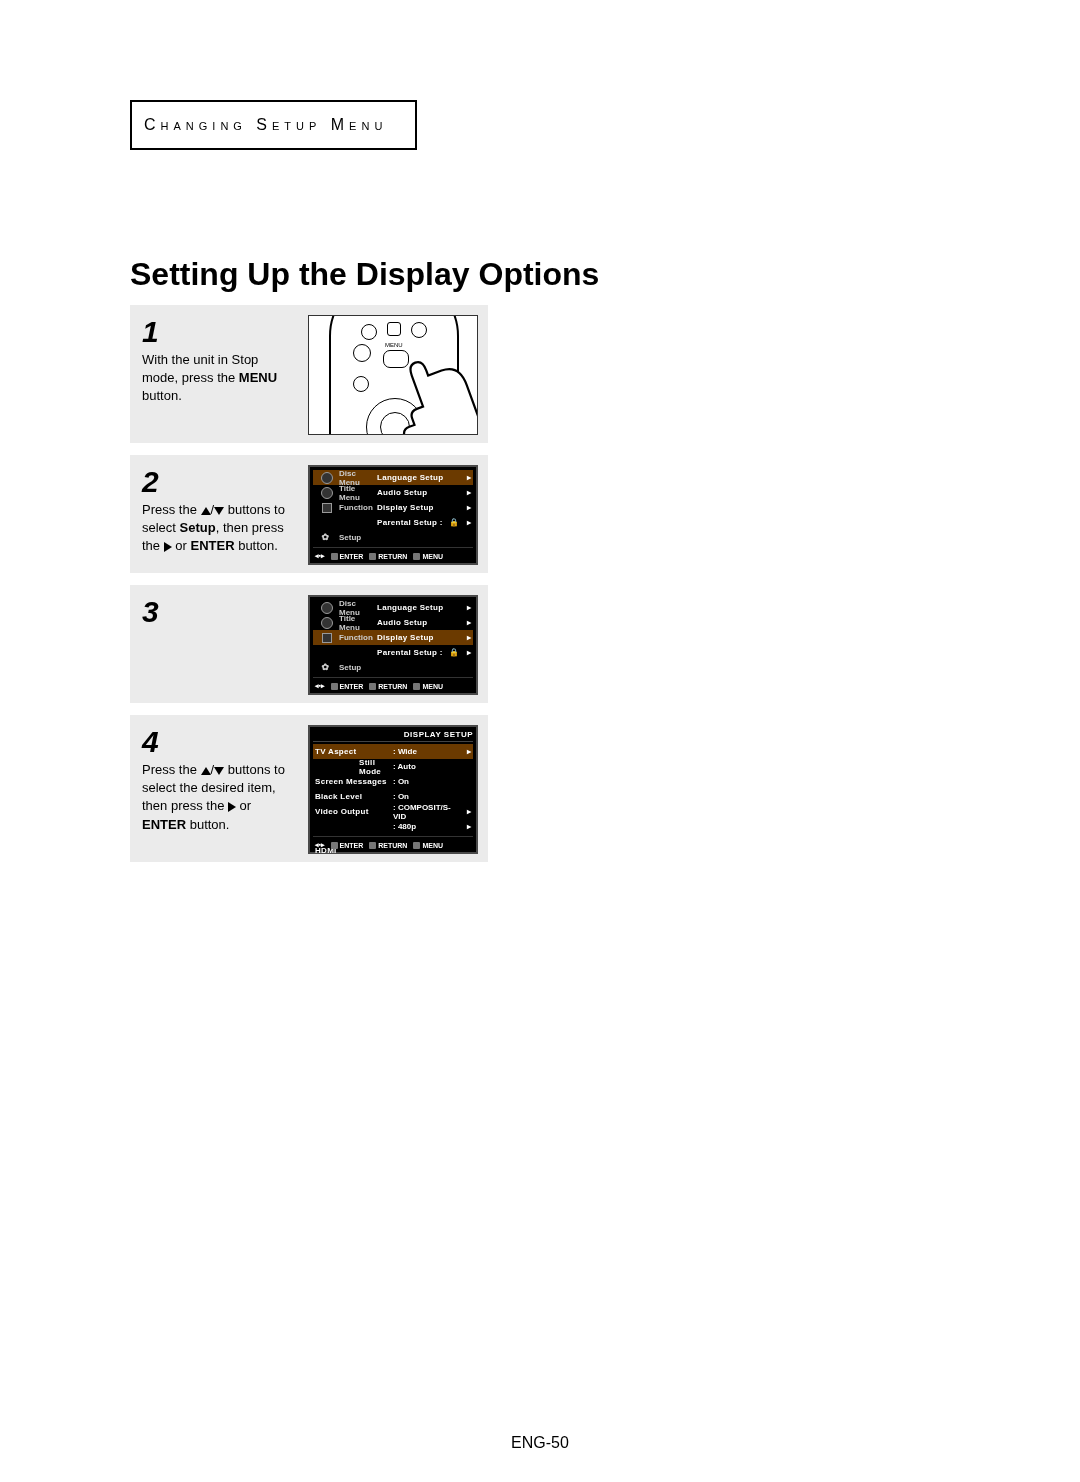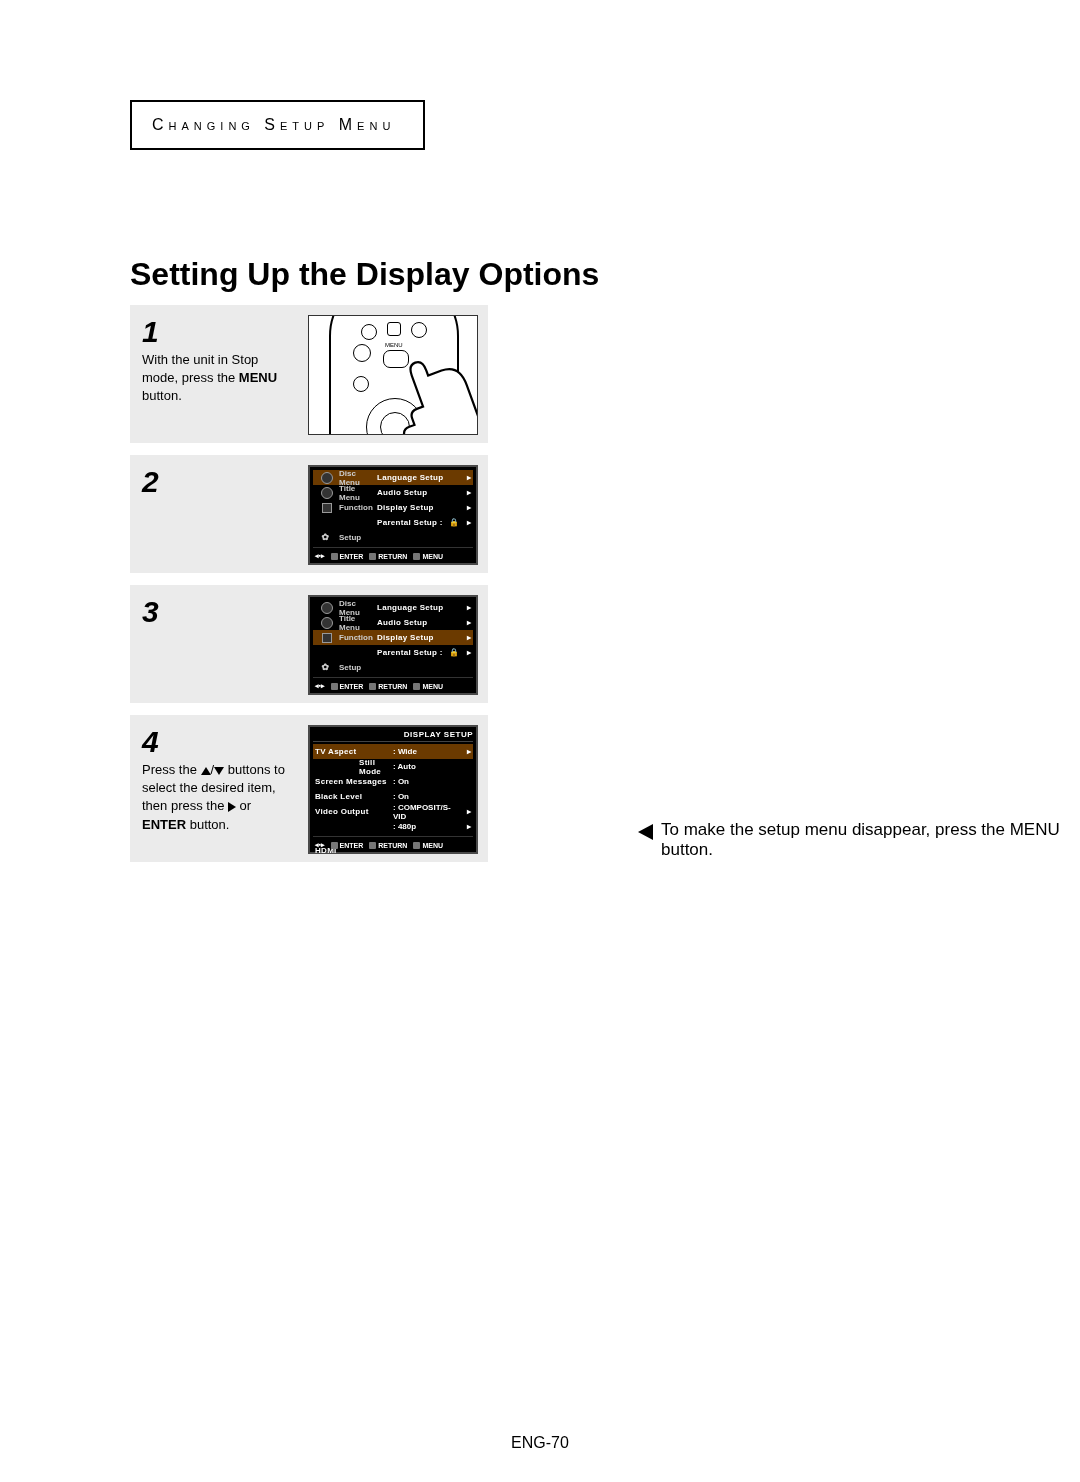--- a/index.html
+++ b/index.html
@@ -12,21 +12,21 @@
     position: relative;
   }
   .page {
     position: absolute;
     left: 130px;
     top: 100px;
     width: 820px;
   }
   .chapter-box {
     border: 2px solid #000;
-    padding: 14px 28px 14px 20px;
+    padding: 14px 28px 14px 12px;
     display: inline-block;
     letter-spacing: 5px;
     font-size: 16px;
     font-variant: small-caps;
   }
   .title {
     margin-top: 106px;
     font-size: 32px;
     font-weight: bold;
   }
@@ -160,20 +160,23 @@
                 <path d="M 55 5 Q 48 5 48 15 L 48 45 L 42 45 Q 35 45 35 52 L 35 58 L 30 58 Q 23 58 23 65 L 23 70 L 19 70 Q 12 70 12 77 L 12 92 Q 12 100 25 100 L 70 100 Q 90 100 92 75 L 92 40 Q 92 20 75 20 L 62 20 L 62 15 Q 62 5 55 5 Z" fill="#fff" stroke="#000" stroke-width="2"></path>
               </svg>
           </div>
         </div>
       </div>
     </div>
 
     <div class="step">
       <div class="step-left">
         <div class="stepnum">2</div>
+        <p class="step-text">
+          <span>Press the </span><span class="tri tri-up"></span>/<span class="tri tri-down"></span><span> buttons to select </span><b>Setup</b><span>, then press the </span><span class="tri tri-right"></span><span> or </span><b>ENTER</b><span> button.</span>
+        </p>
       </div>
       <div class="step-right">
         <div class="osd">
           <div class="osd-row hl">
               <span class="osd-icon">
                 <span class="side-icon-circle"></span>
               </span>
               <span class="osd-side">Disc Menu</span>
               <span class="osd-label">Language Setup</span>
               <span class="osd-arrow">▸</span>
@@ -343,20 +346,16 @@
                 <span class="sq"></span>
                 <span>MENU</span>
               </span>
           </div>
         </div>
       </div>
     </div>
 
   </div>
 
-  <div class="note">
-    <span class="tri-left-big" style="margin-top:4px;"></span>
-    <span>To make the setup menu disappear, press the MENU button.</span>
-  </div>
 
 </div>
 
-<div class="page-num">ENG-70</div>
+<div class="page-num">ENG-50</div>
 
 </body></html>

